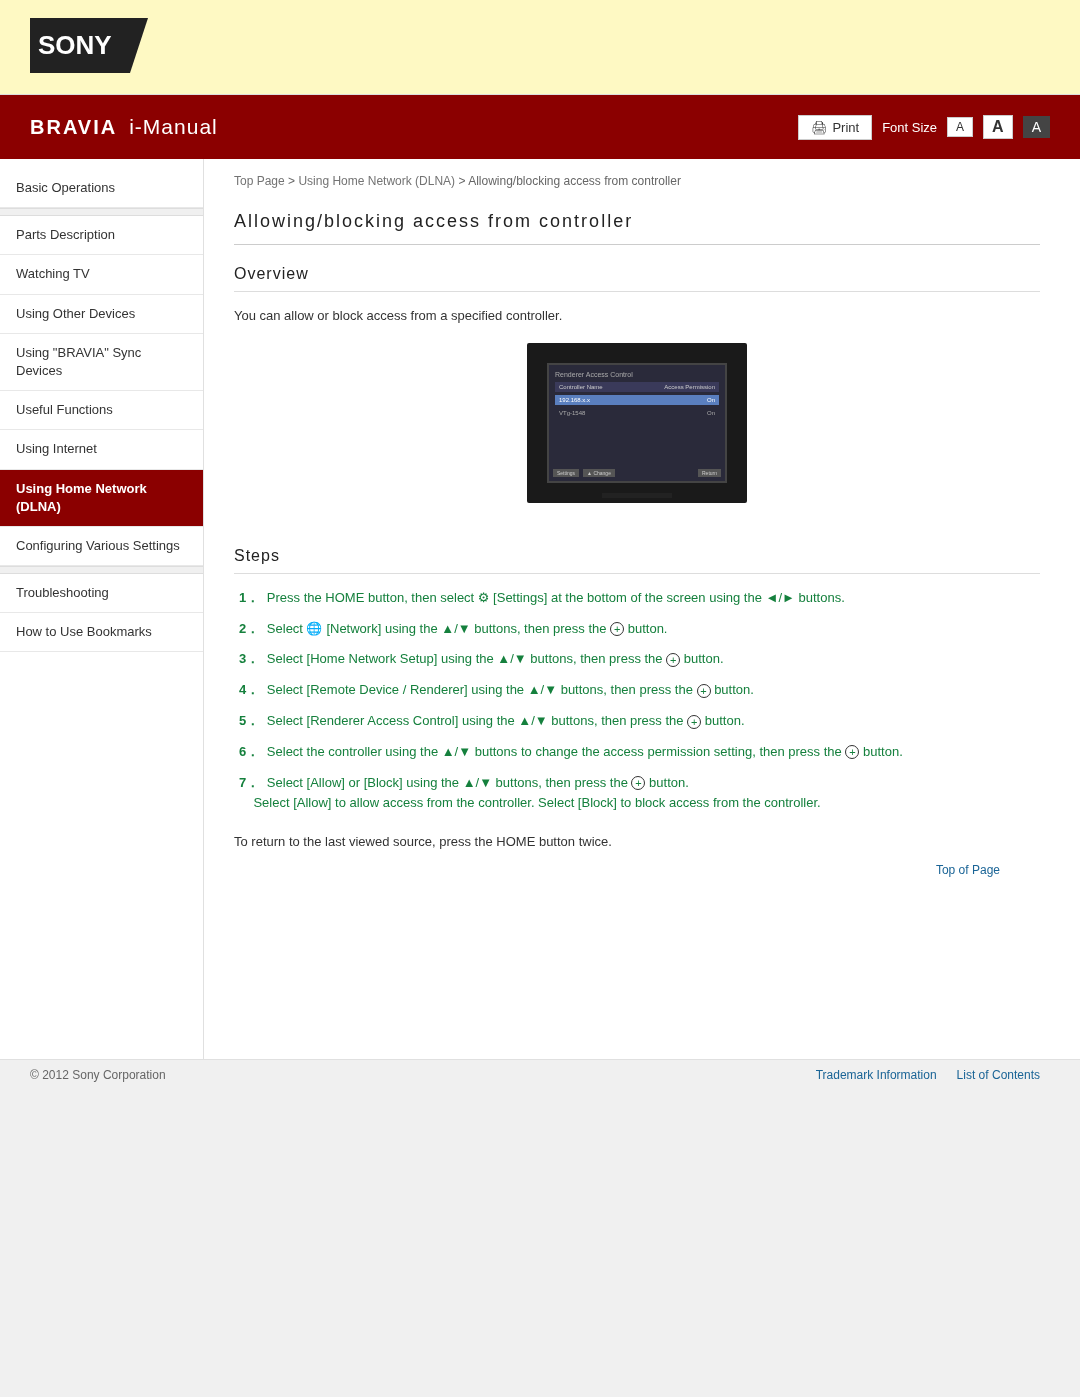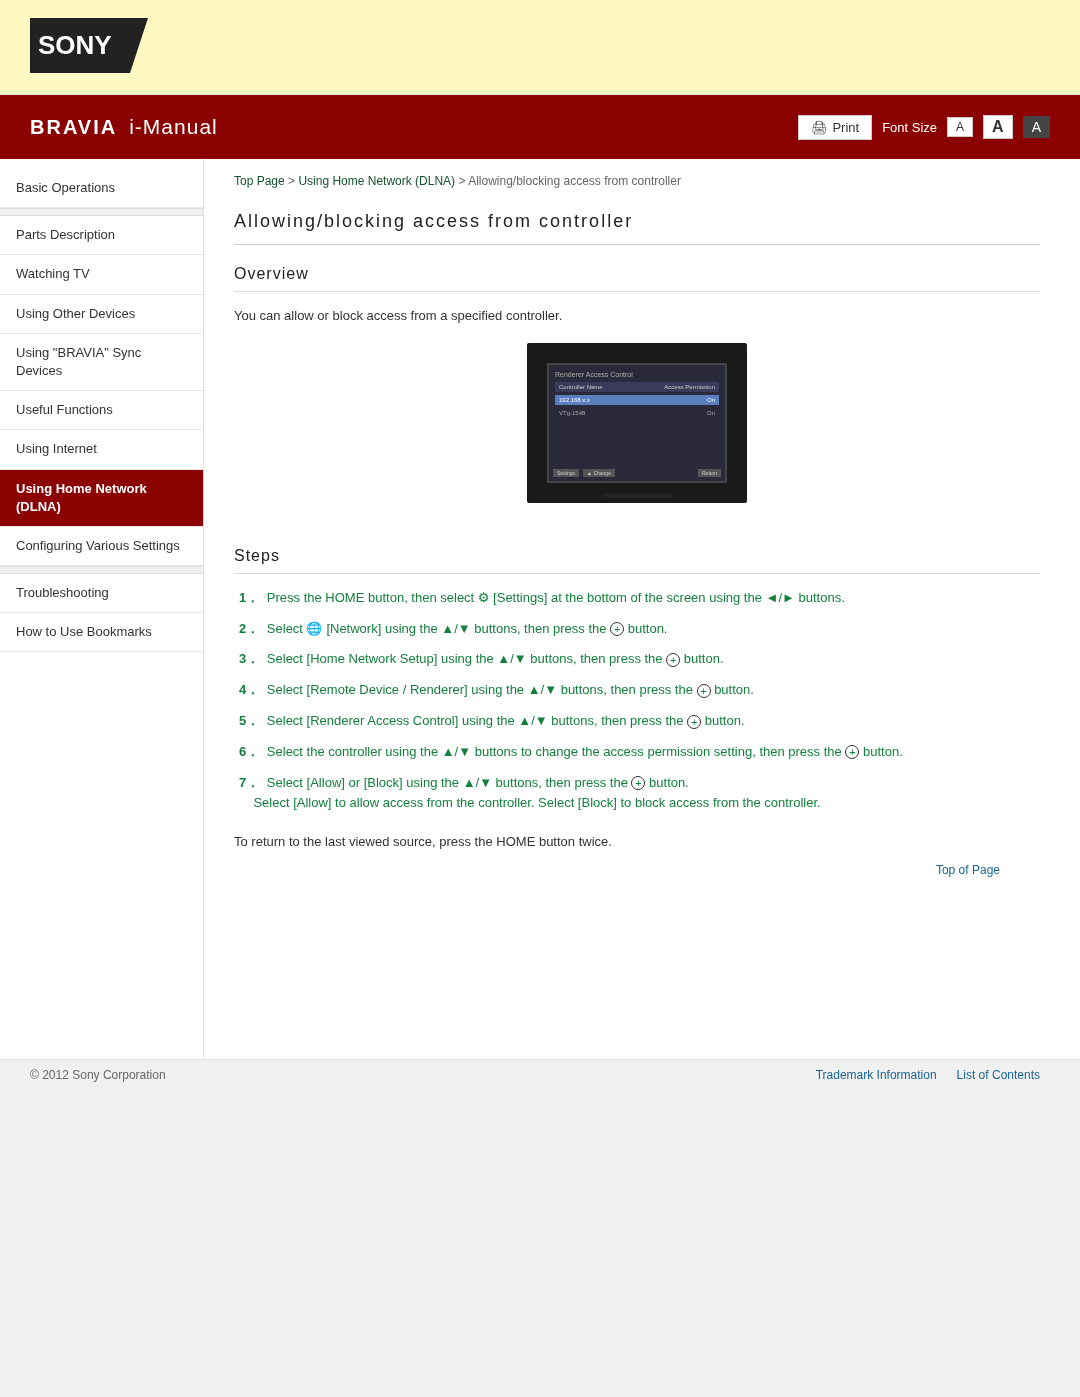--- a/index.html
+++ b/index.html
@@ -139,21 +139,21 @@
     }
 
     
     .breadcrumb {
       font-size: 12px;
       color: #666;
       margin-bottom: 18px;
       padding-bottom: 5px;
     }
     .breadcrumb a {
-      color: #14532d;
+      color: #737373;
       text-decoration: none;
       cursor: pointer;
     }
 
     
     .page-title {
       font-size: 18px;
       font-weight: normal;
       letter-spacing: 2px;
       color: #222;

